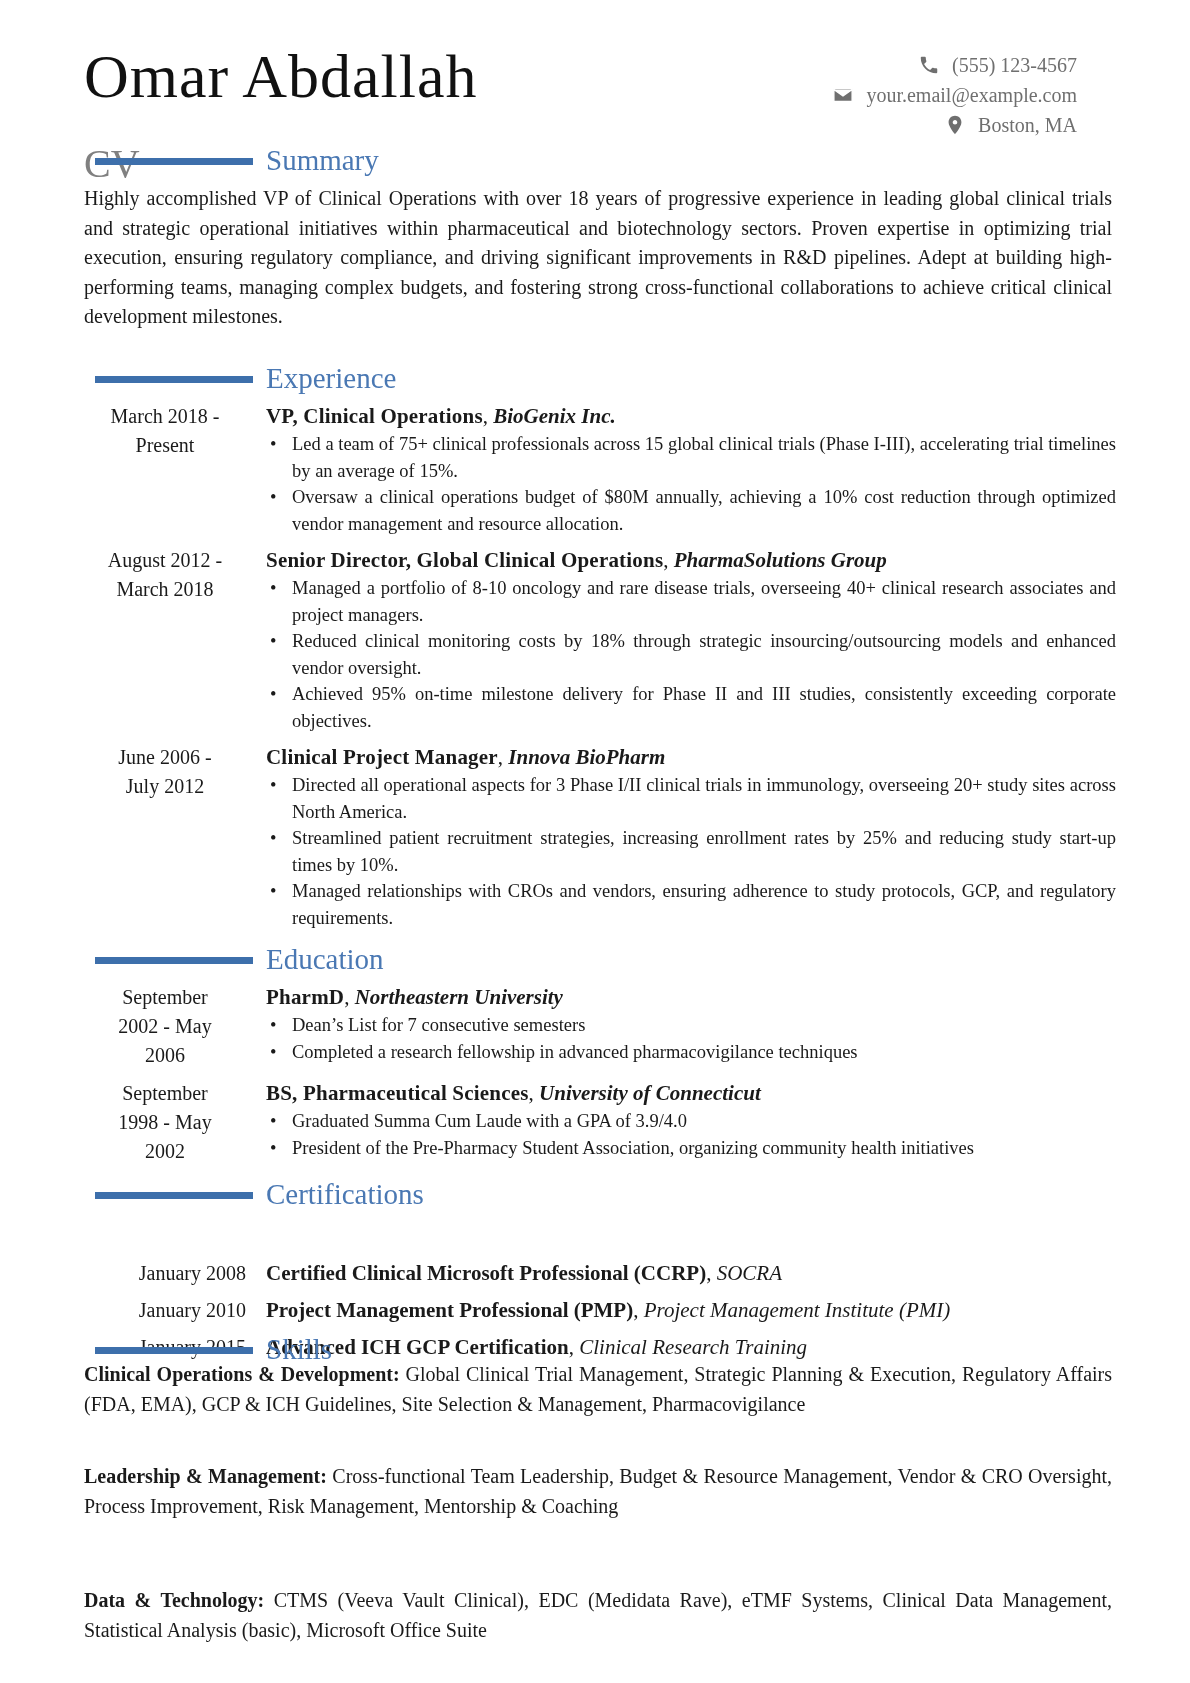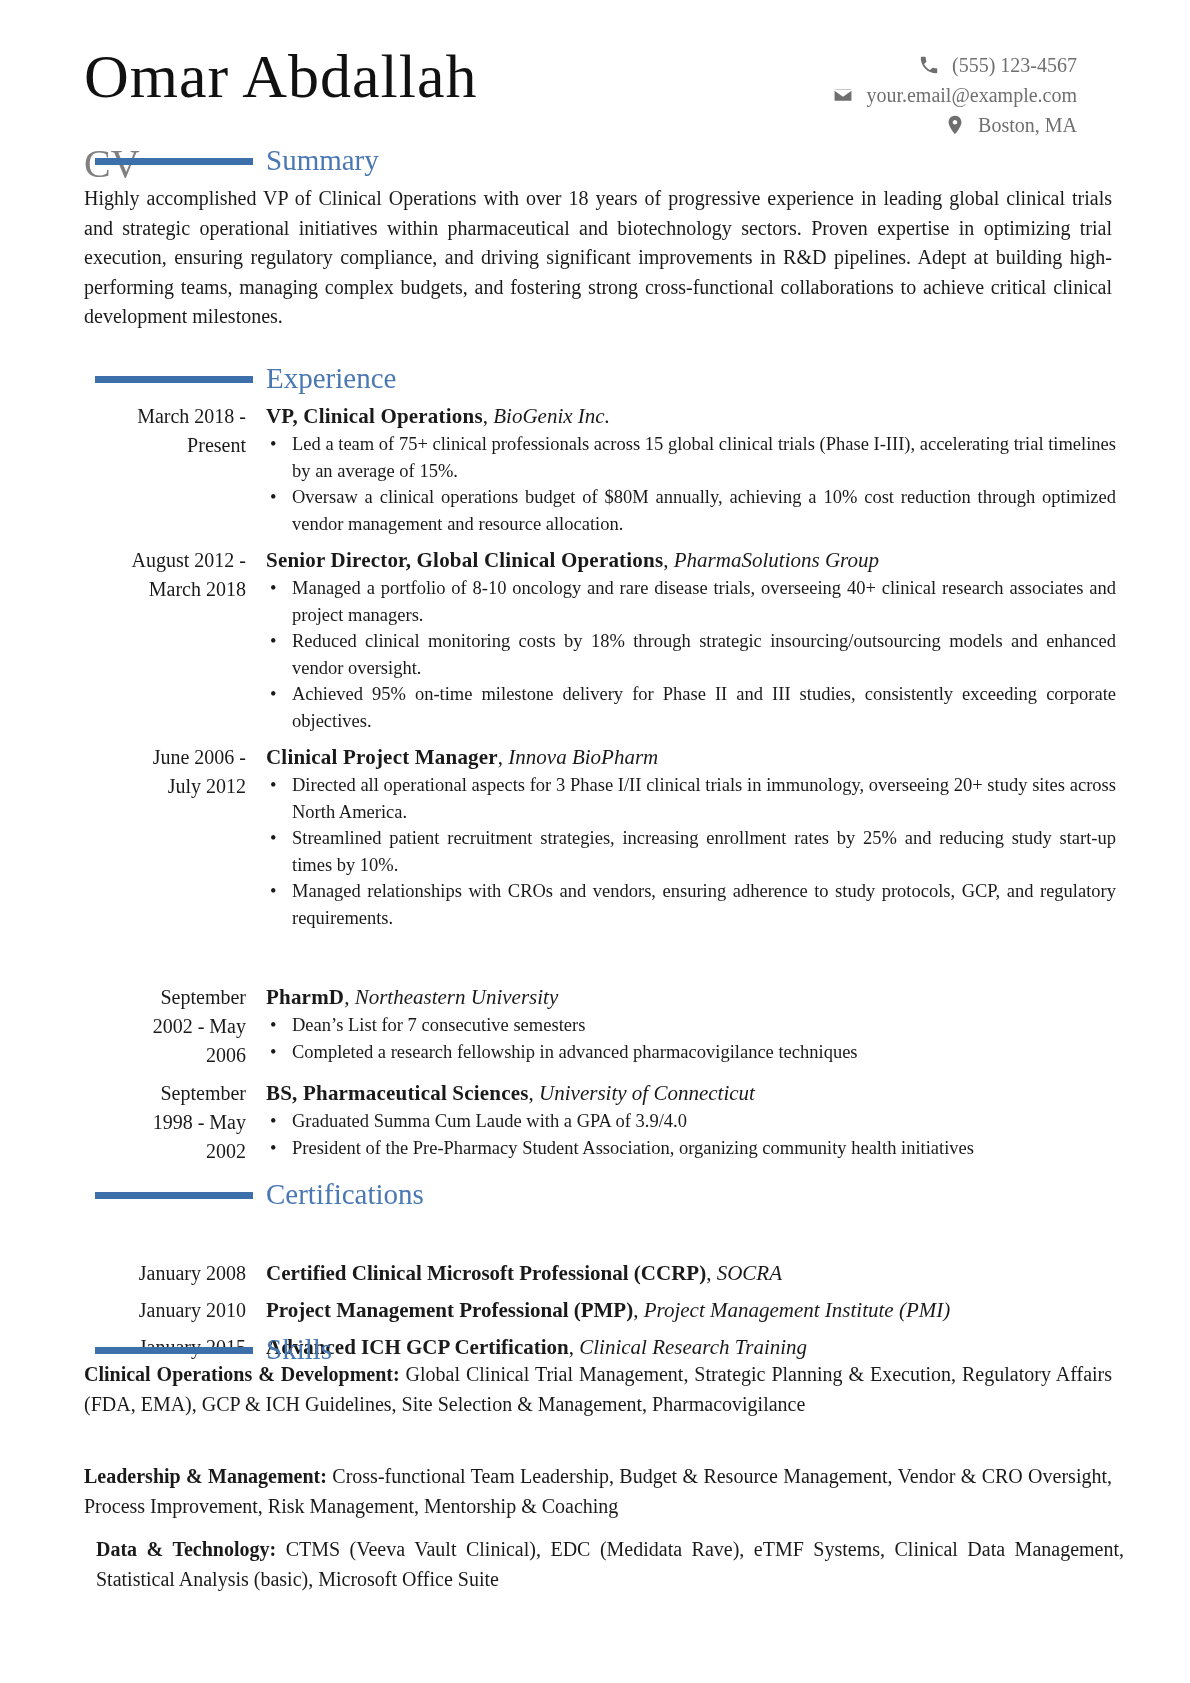--- a/index.html
+++ b/index.html
@@ -33,26 +33,26 @@
     font-family: "Liberation Serif", serif; font-size: 29px; line-height: 36px; color: #4a78b3;
   }
 
   .para {
     position: absolute; left: 84px; width: 1028px;
     font-family: "Liberation Serif", serif; font-size: 20px; line-height: 29.5px; text-align: justify;
   }
 
   .entry { position: absolute; left: 0; width: 1190px; font-family: "Liberation Serif", serif; font-size: 20px; }
   .entry .date {
-    position: absolute; left: 84px; width: 162px; text-align: right; line-height: 29px; font-size: 20px;
+    position: absolute; left: 84px; width: 162px; text-align: center; line-height: 29px; font-size: 20px;
   }
   .entry .body { position: absolute; left: 266px; width: 850px; }
   .entry .head { line-height: 29px; font-size: 21px; }
   .entry .head b { font-weight: bold; letter-spacing: 0.2px; }
-  .entry .head i { font-style: italic; }
+  .entry .head i { font-style: italic; font-weight: bold; }
   .entry ul { list-style: none; margin: 0; padding: 0; }
   .entry li { position: relative; padding-left: 26px; font-size: 18.5px; line-height: 26.5px; text-align: justify; }
   .entry li .dot { position: absolute; left: 4px; top: 0; }
 
   .cert { position: absolute; left: 0; width: 1190px; font-family: "Liberation Serif", serif; height: 30px; line-height: 30px; margin-top: 40px; }
   .cert .date { position: absolute; left: 84px; width: 162px; text-align: right; font-size: 20px; }
   .cert .body { position: absolute; left: 266px; width: 880px; font-size: 21px; white-space: nowrap; }
   .cert b { font-weight: bold; }
   .cert i { font-style: italic; }
 
@@ -145,20 +145,24 @@
     <div class="body">
       <div class="head"><b>Clinical Project Manager</b>, <i>Innova BioPharm</i></div>
       <ul>
         <li><span class="dot">•</span><span>Directed all operational aspects for 3 Phase I/II clinical trials in immunology, overseeing 20+ study sites across North America.</span></li>
         <li><span class="dot">•</span><span>Streamlined patient recruitment strategies, increasing enrollment rates by 25% and reducing study start-up times by 10%.</span></li>
         <li><span class="dot">•</span><span>Managed relationships with CROs and vendors, ensuring adherence to study protocols, GCP, and regulatory requirements.</span></li>
       </ul>
     </div>
   </div>
 
+  <div class="section-head" style="top:941px;">
+    <div class="bar"></div>
+    <div class="title">Education</div>
+  </div>
 
   <div class="entry" style="top:983px;">
     <div class="date">
       <div>September</div>
       <div>2002 - May</div>
       <div>2006</div>
     </div>
     <div class="body">
       <div class="head"><b>PharmD</b>, <i>Northeastern University</i></div>
       <ul>
@@ -205,17 +209,17 @@
     <div class="bar"></div>
     <div class="title">Skills</div>
   </div>
 
   <div class="skill" style="top:1360px;">
     <b>Clinical Operations &amp; Development:</b> <span>Global Clinical Trial Management, Strategic Planning &amp; Execution, Regulatory Affairs (FDA, EMA), GCP &amp; ICH Guidelines, Site Selection &amp; Management, Pharmacovigilance</span>
   </div>
   <div class="skill" style="top:1462px;">
     <b>Leadership &amp; Management:</b> <span>Cross-functional Team Leadership, Budget &amp; Resource Management, Vendor &amp; CRO Oversight, Process Improvement, Risk Management, Mentorship &amp; Coaching</span>
   </div>
-  <div class="skill" style="top:1535px;margin-left:12px;">
+  <div class="skill" style="top:1586px;">
     <b>Data &amp; Technology:</b> <span>CTMS (Veeva Vault Clinical), EDC (Medidata Rave), eTMF Systems, Clinical Data Management, Statistical Analysis (basic), Microsoft Office Suite</span>
   </div>
 
 </div>
 
 </body></html>

